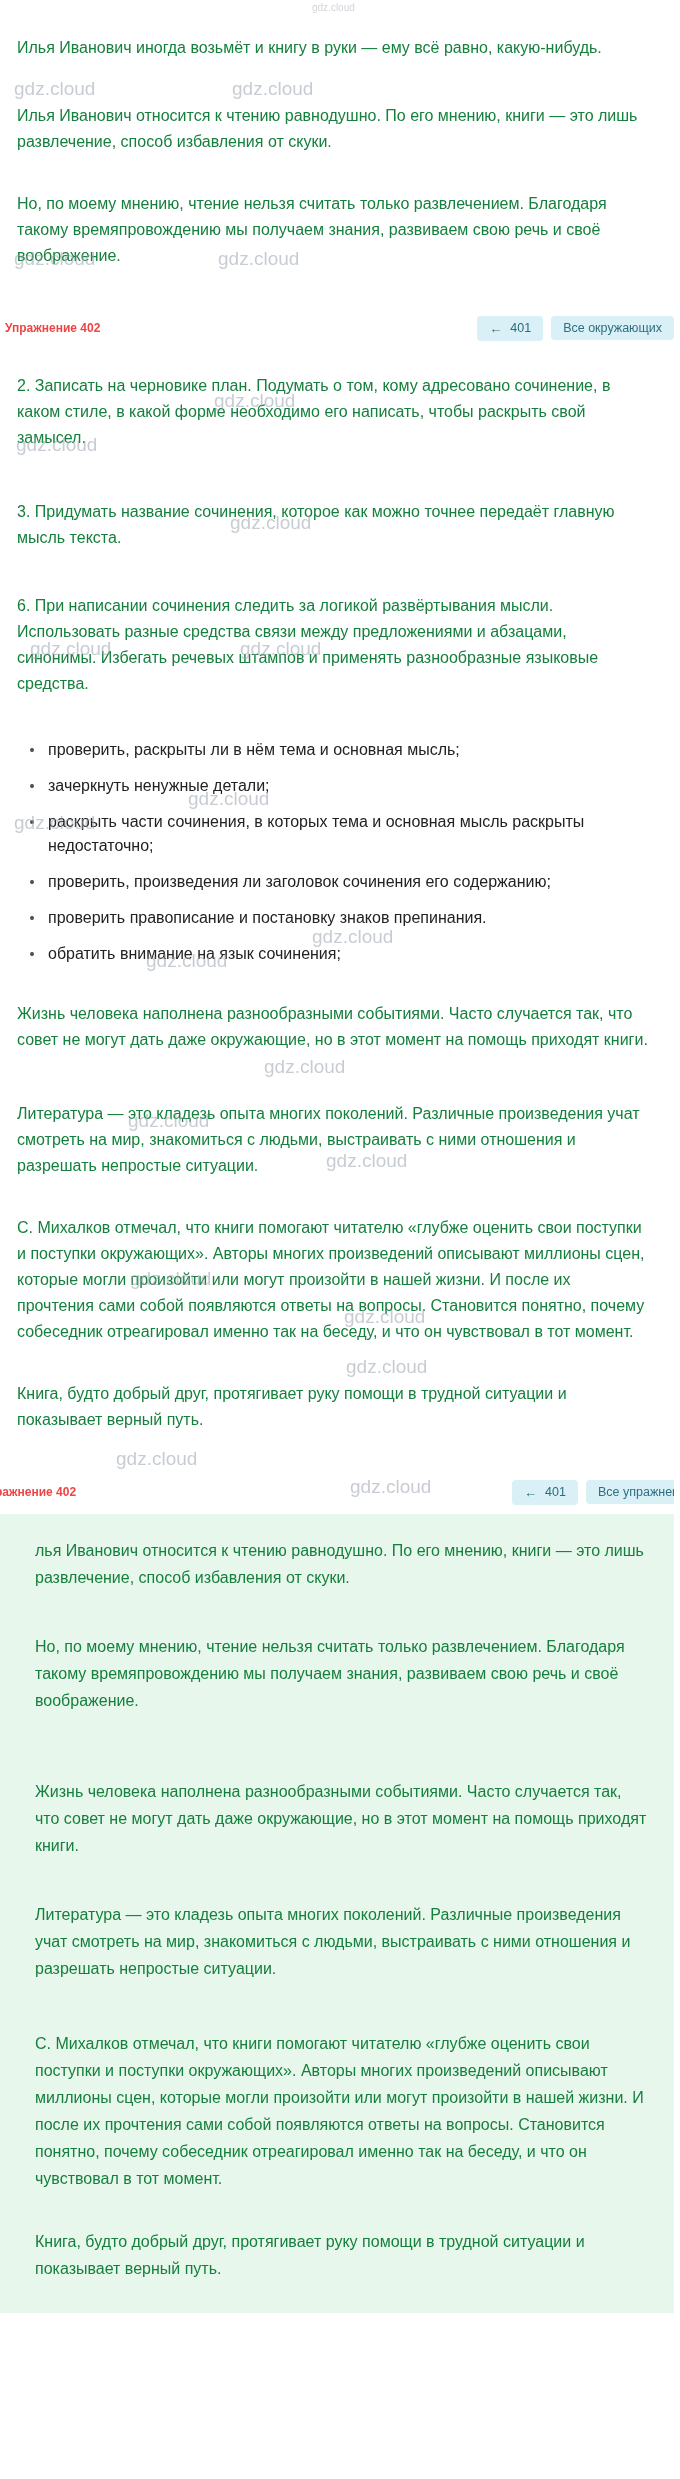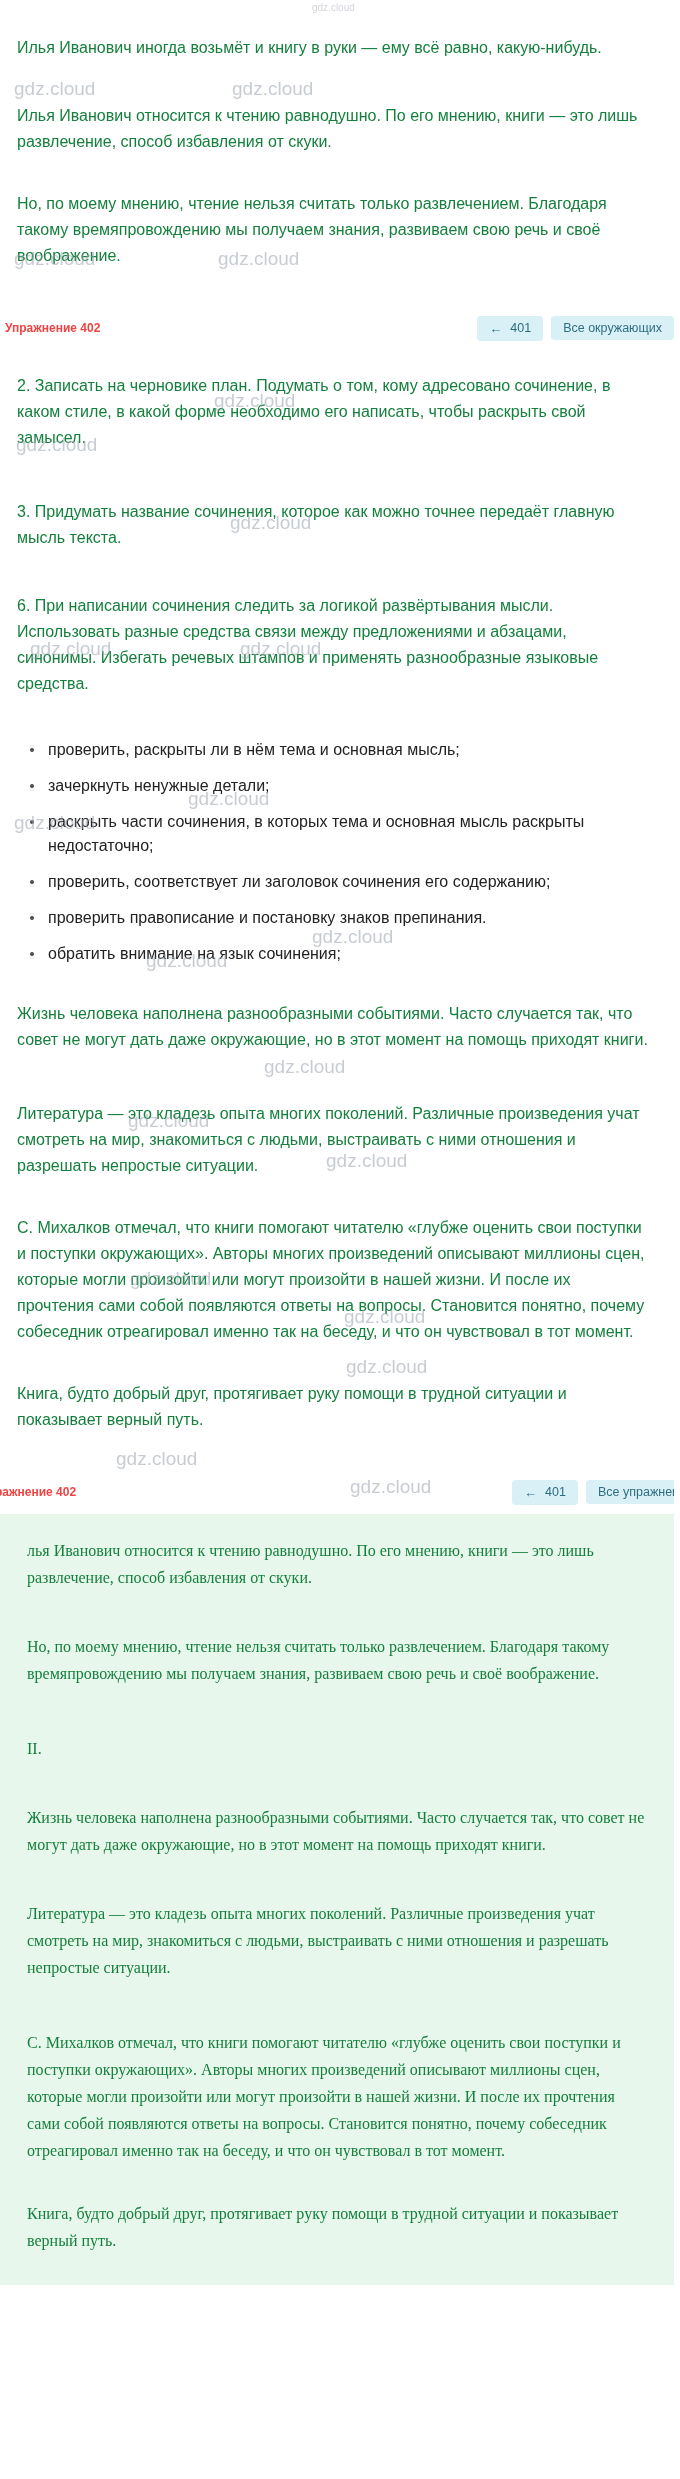--- a/index.html
+++ b/index.html
@@ -95,23 +95,22 @@
     left: 4px;
     top: 10px;
     width: 4px;
     height: 4px;
     background: #4a4a4a;
     border-radius: 50%;
   }
 
   .answer {
     background: #e8f7ec;
-    padding: 10px 6px 18px 14px;
-    position: relative;
-    font-family: Liberation Serif, serif;
+    padding: 10px 6px 18px 22px;
+    position: relative;
   }
   .answer p.t { line-height: 27px; }
   .shift-left {
     margin-left: -10px;
   }
   .sectmark {
     font-size: 13.5px;
     line-height: 26px;
   }
 </style>
@@ -182,21 +181,21 @@
       <div class="spacer22"></div>
       <p class="t">3. Придумать название сочинения, которое как можно точнее передаёт главную мысль текста.</p>
       <div class="spacer16"></div>
       <p class="t">6. При написании сочинения следить за логикой развёртывания мысли. Использовать разные средства связи между предложениями и абзацами, синонимы. Избегать речевых штампов и применять разнообразные языковые средства.</p>
       <div class="spacer22"></div>
 
       <ul class="bul">
         <li>проверить, раскрыты ли в нём тема и основная мысль;</li>
         <li>зачеркнуть ненужные детали;</li>
         <li>раскрыть части сочинения, в которых тема и основная мысль раскрыты недостаточно;</li>
-        <li>проверить, соответствует ли заголовок сочинения его содержанию;</li>
+        <li>проверить, произведения ли заголовок сочинения его содержанию;</li>
         <li>проверить правописание и постановку знаков препинания.</li>
         <li>обратить внимание на язык сочинения;</li>
       </ul>
 
     </div>
 
     <div class="block">
       <div class="spacer10"></div>
       <p class="t">Жизнь человека наполнена разнообразными событиями. Часто случается так, что совет не могут дать даже окружающие, но в этот момент на помощь приходят книги.</p>
       <div class="spacer22"></div>
@@ -218,21 +217,20 @@
         </a>
         <a class="pill all">Все упражнени</a>
       </div>
     </div>
 
     <div class="answer">
       <p class="t">лья Иванович относится к чтению равнодушно. По его мнению, книги — это лишь развлечение, способ избавления от скуки.</p>
       <div class="spacer16"></div>
       <p class="t">Но, по моему мнению, чтение нельзя считать только развлечением. Благодаря такому времяпровождению мы получаем знания, развиваем свою речь и своё воображение.</p>
       <div class="spacer22"></div>
-      <p class="t sectmark">II.</p>
       <div class="spacer16"></div>
       <p class="t">Жизнь человека наполнена разнообразными событиями. Часто случается так, что совет не могут дать даже окружающие, но в этот момент на помощь приходят книги.</p>
       <div class="spacer16"></div>
       <p class="t">Литература — это кладезь опыта многих поколений. Различные произведения учат смотреть на мир, знакомиться с людьми, выстраивать с ними отношения и разрешать непростые ситуации.</p>
       <div class="spacer22"></div>
       <p class="t">С. Михалков отмечал, что книги помогают читателю «глубже оценить свои поступки и поступки окружающих». Авторы многих произведений описывают миллионы сцен, которые могли произойти или могут произойти в нашей жизни. И после их прочтения сами собой появляются ответы на вопросы. Становится понятно, почему собеседник отреагировал именно так на беседу, и что он чувствовал в тот момент.</p>
       <div class="spacer10"></div>
       <p class="t">Книга, будто добрый друг, протягивает руку помощи в трудной ситуации и показывает верный путь.</p>
     </div>
 

